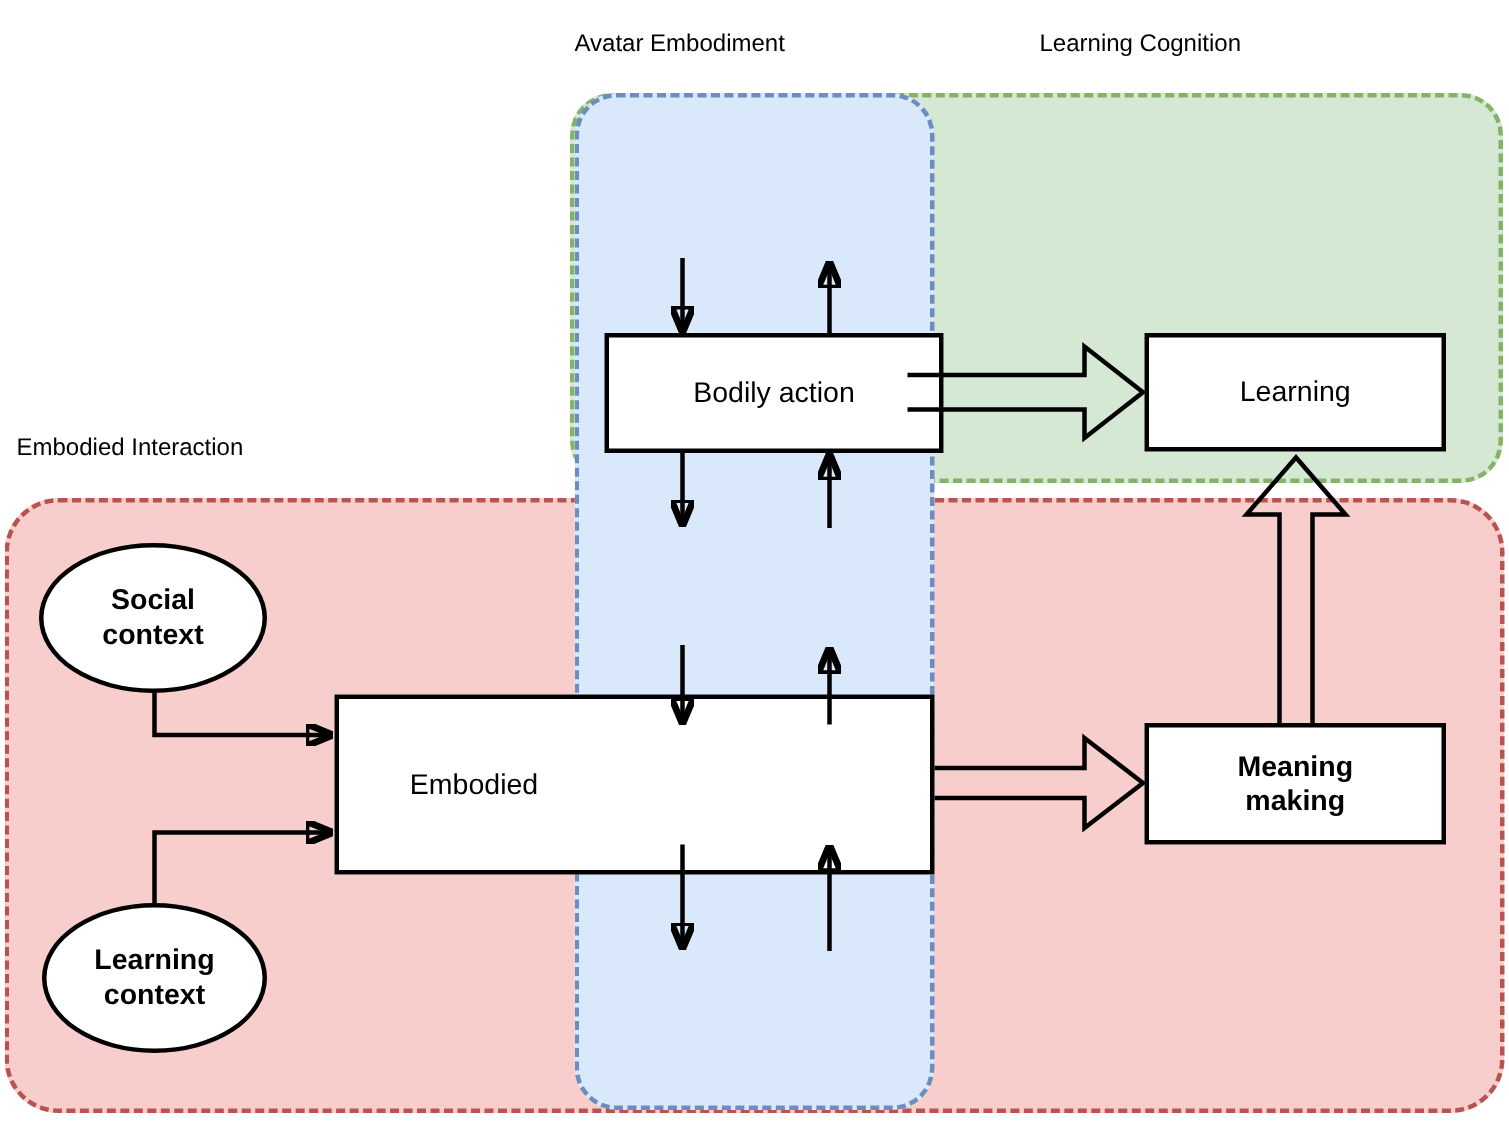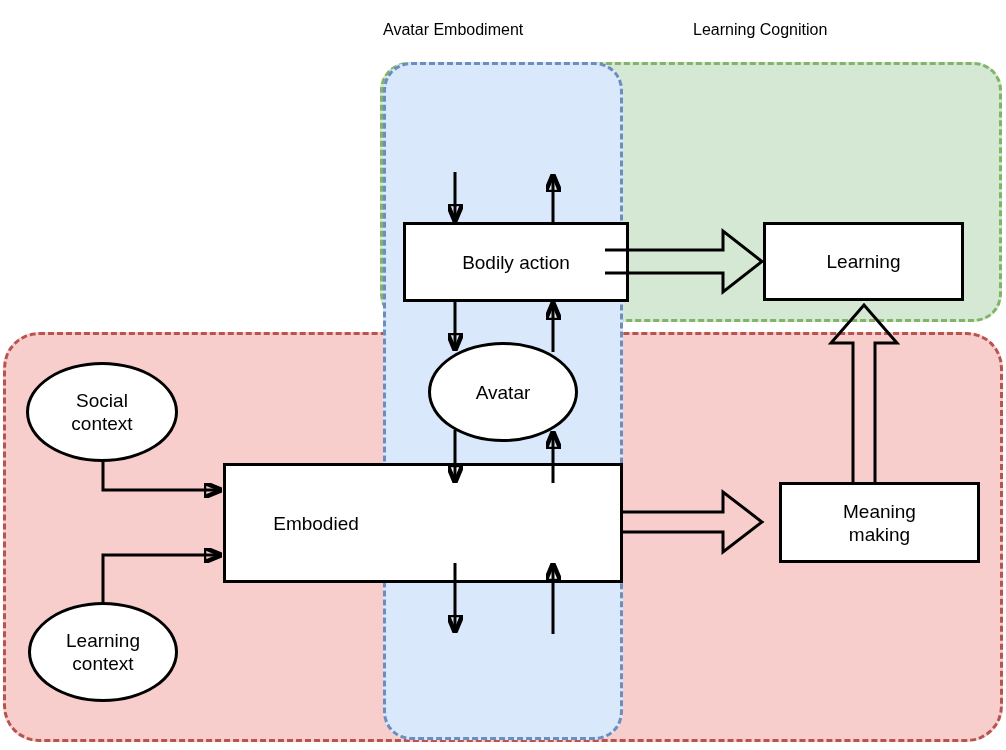--- a/index.html
+++ b/index.html
@@ -19,56 +19,54 @@
   #title-avatar-embodiment   { left:383px; top:18px;  width:240px; }
   #title-embodied-cognition  { left:693px; top:18px;  width:300px; }
   #title-embodied-interaction{ left:11px;  top:287px; width:300px; }
   
   .node {
     position:absolute; box-sizing:border-box; background:#ffffff;
     border:3px solid #000; display:flex; align-items:center; justify-content:center;
     font-size:19px; line-height:23px; text-align:center; z-index:5;
   }
   .ellipse { border-radius:50%; }
-  .multiline { white-space:pre-line; }
+  .multiline { white-space:pre-line;font-weight:bold; }
   #node-learner          { left:428px; top:82px;  width:152px; height:103px; }
   #node-bodily-action    { left:403px; top:222px; width:226px; height:80px;  }
   #node-avatar           { left:428px; top:342px; width:150px; height:100px; }
   #node-embodied         { left:223px; top:463px; width:400px; height:120px; justify-content:flex-start; }
   #node-embodied .label-holder { width:180px; text-align:center; }
   #node-interaction      { left:404px; top:483px; width:200px; height:80px;  z-index:6; }
   #node-object           { left:428px; top:621px; width:152px; height:102px; }
   #node-learning         { left:763px; top:222px; width:201px; height:79px;  }
-  #node-meaning-making   { left:779px; top:482px; width:201px; height:81px;  }
+  #node-meaning-making   { left:763px; top:482px; width:201px; height:81px;  }
   #node-social-context   { left:26px;  top:362px; width:152px; height:100px; }
   #node-physical-context { left:28px;  top:602px; width:150px; height:100px; }
   
   #edges { position:absolute; left:0; top:0; width:1006px; height:750px; z-index:8; pointer-events:none; }
   #edges path { stroke:#000; stroke-width:3; fill:none; }
 </style>
 </head>
 <body>
 
 <div id="canvas">
 
   <div class="region" id="region-green"></div>
   <div class="region" id="region-red"></div>
   <div class="region" id="region-blue"></div>
 
   <div class="region-title" id="title-avatar-embodiment">Avatar Embodiment</div>
   <div class="region-title" id="title-embodied-cognition">Learning Cognition</div>
+  <div class="region-title" id="title-embodied-interaction">Embodied Interaction</div>
 
 
   <div class="node" id="node-bodily-action">
     <span>Bodily action</span>
   </div>
 
-  <div class="node ellipse" id="node-avatar">
-    <span>Avatar</span>
-  </div>
 
   <div class="node" id="node-embodied">
     <span class="label-holder">Embodied</span>
   </div>
 
 
 
   <div class="node" id="node-learning">
     <span>Learning</span>
   </div>

